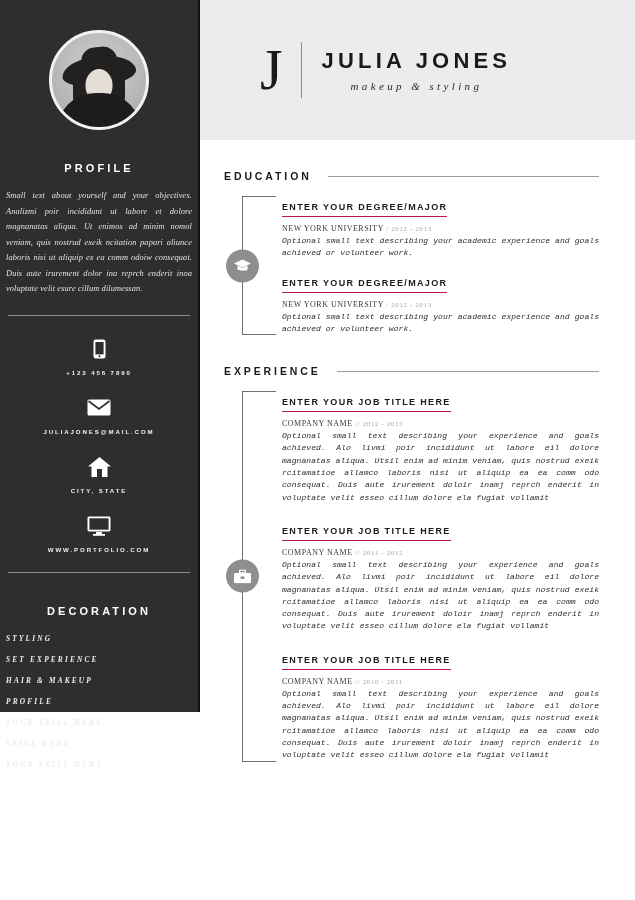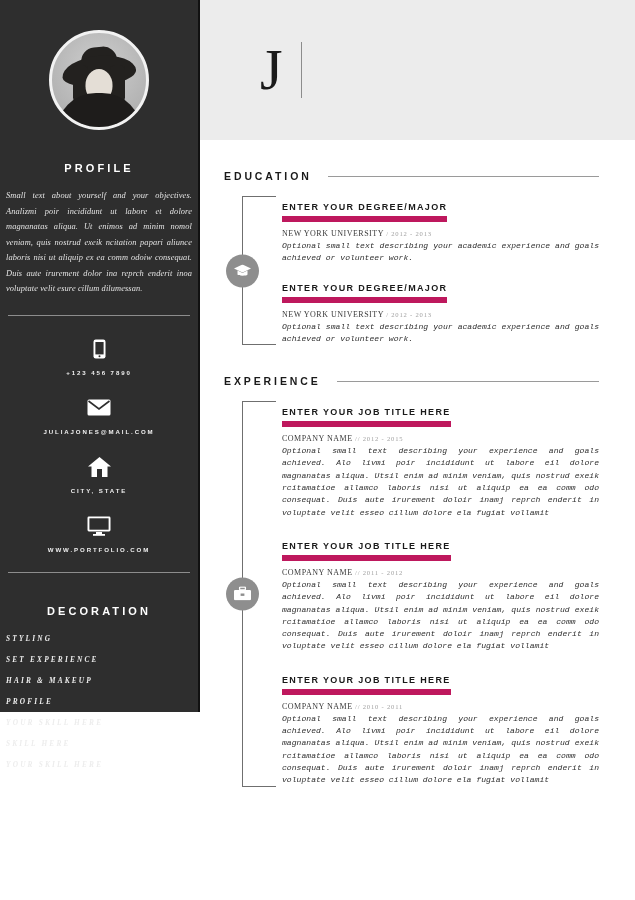--- a/index.html
+++ b/index.html
@@ -144,21 +144,21 @@
     background: #8e8e8e; transform: translateY(-50%);
     display: flex; align-items: center; justify-content: center;
   }
   .tl-badge svg { fill: #ffffff; display: block; }
 
   .entry { margin-bottom: 12px; }
   .entry:last-child { margin-bottom: 0; }
   .entry-title {
     font-size: 9px; font-weight: bold; color: #1a1a1a;
     letter-spacing: 1.35px;
-    border-bottom: 6px solid #be185d;
+    border-bottom: 1px solid #be185d;
     padding-bottom: 4px; display: inline-block;
   }
   .entry-sub {
     font-family: "Liberation Serif", serif;
     font-size: 8px; color: #3a3a3a;
     letter-spacing: .5px; margin-top: 7px;
   }
   .entry-sub .dates { color: #a2a2a2; font-size: 6.6px; letter-spacing: .8px; }
   .entry-desc {
     font-family: Liberation Mono, monospace;
@@ -251,20 +251,24 @@
       <div class="expertise-item">YOUR SKILL HERE</div>
     </div>
 
   </aside>
 
   <main class="main">
 
     <div class="header-band">
       <div class="monogram">J</div>
       <div class="vrule"></div>
+      <div class="name-block">
+        <div class="full-name">JULIA JONES</div>
+        <div class="tagline">makeup &amp; styling</div>
+      </div>
     </div>
 
     <section class="section">
       <div class="section-head">
         <div class="section-title">EDUCATION</div>
         <div class="section-rule"></div>
       </div>
 
       <div class="timeline">
         <div class="bracket"></div>

